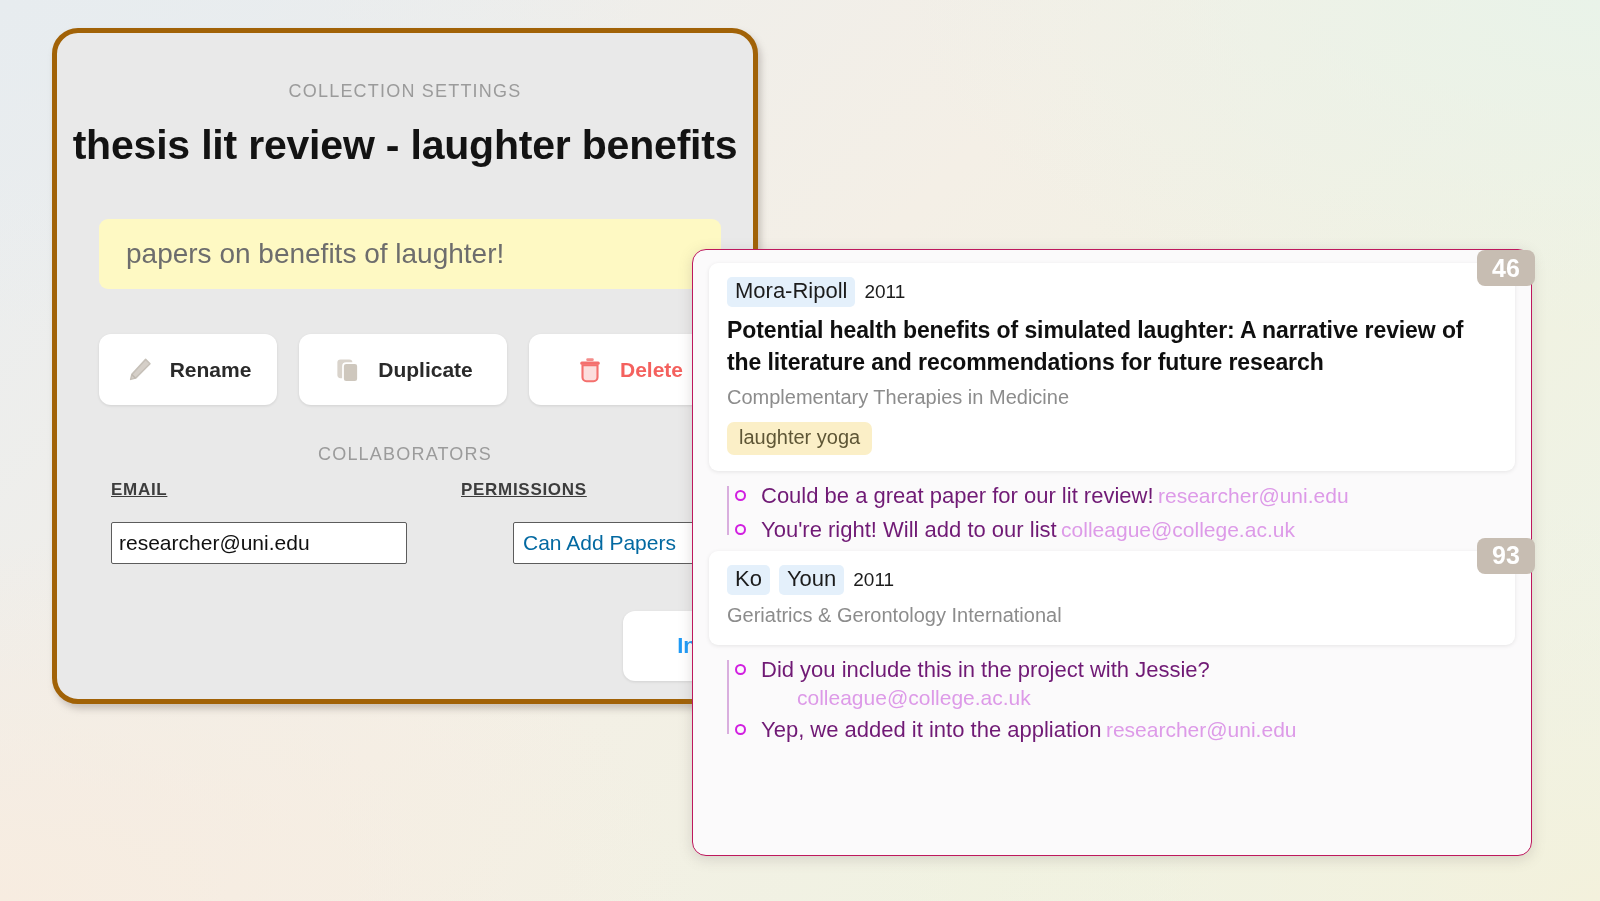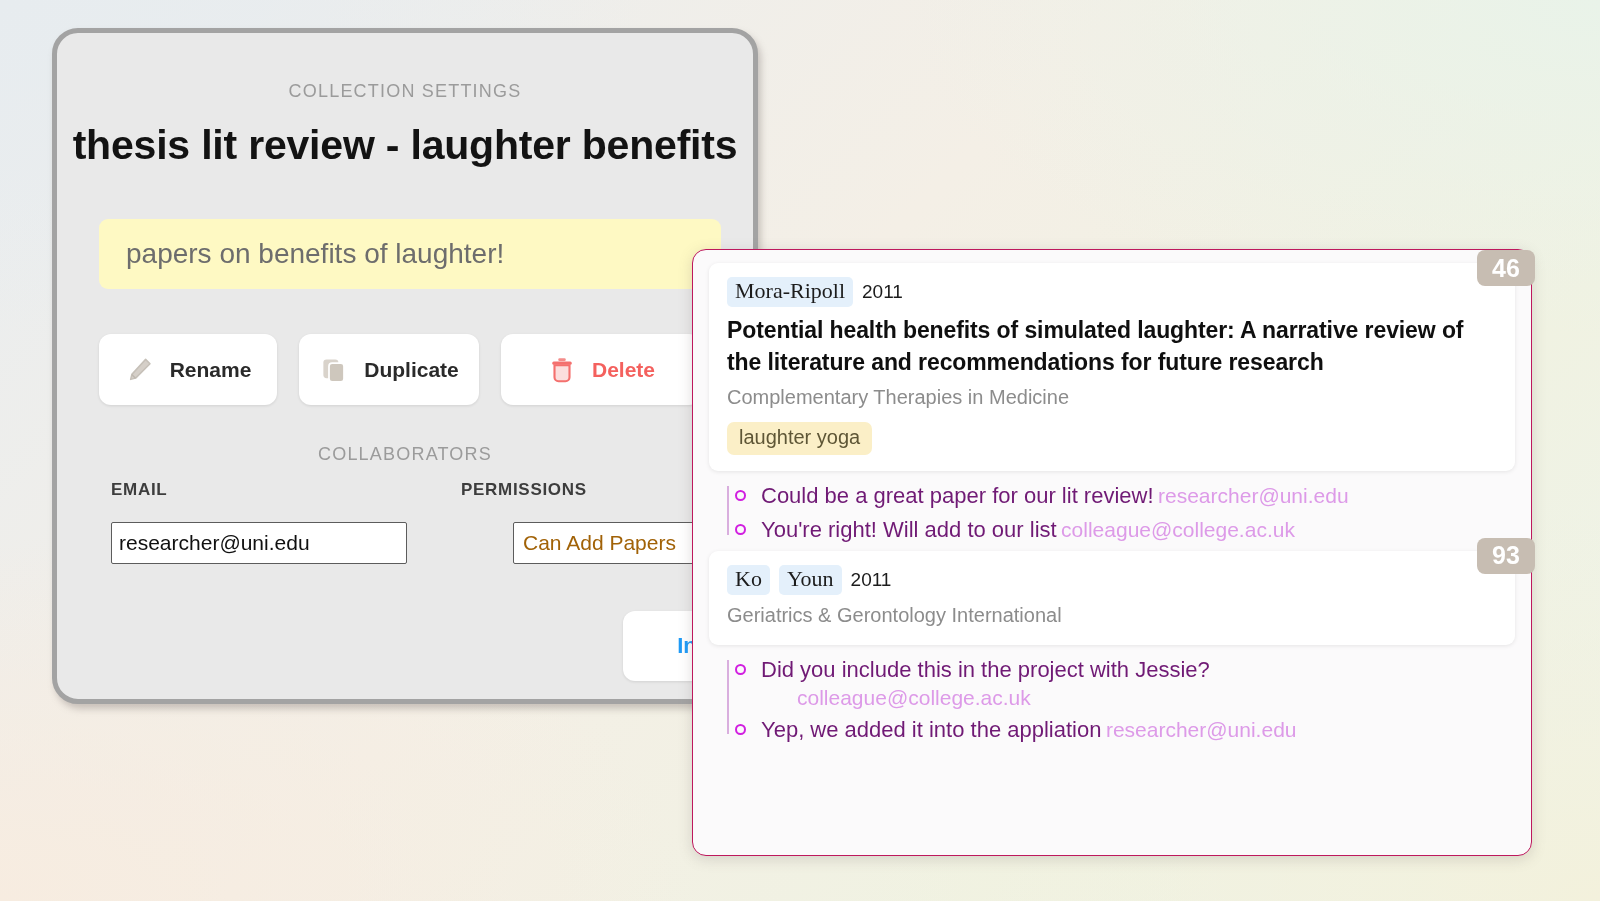--- a/index.html
+++ b/index.html
@@ -14,21 +14,21 @@
       radial-gradient(ellipse 75% 70% at 100% 100%, #f3f1dc 0%, rgba(243,241,220,0) 62%),
       radial-gradient(ellipse 70% 65% at 0% 100%,   #f7ece0 0%, rgba(247,236,224,0) 62%),
       radial-gradient(ellipse 65% 60% at 0% 0%,     #e7ecef 0%, rgba(231,236,239,0) 62%),
       linear-gradient(135deg, #e9edf0 0%, #f4efe6 45%, #f0f2e2 75%, #eef3ea 100%);
   }
 
   
   #settings-panel {
     position:absolute; left:52px; top:28px; width:706px; height:676px;
     background:#e9e9e9;
-    border:5px solid #a3a3a3;
+    border:5px solid #a16207;
     border-radius:26px;
     box-shadow: 3px 5px 7px rgba(120,110,105,.35);
   }
   #settings-eyebrow {
     text-align:center; margin-top:48px;
     font-size:18px; letter-spacing:1.2px; color:#9b9b9b; font-weight:400;
   }
   #collection-title {
     text-align:center; margin-top:20px;
     font-size:41px; font-weight:bold; color:#131313;
@@ -43,47 +43,47 @@
 
   #action-row { position:absolute; left:42px; top:301px; display:flex; gap:22px; }
   .action-btn {
     height:71px; background:#ffffff; border-radius:12px;
     display:flex; align-items:center; justify-content:center; gap:15px;
     box-shadow:0 1px 3px rgba(0,0,0,.10);
     font-size:21px; font-weight:bold; color:#2a2a2a;
     padding:0 22px;
   }
   #btn-rename { width:178px; }
-  #btn-duplicate { width:180px; }
+  #btn-duplicate { width:208px; }
   #btn-delete { width:200px; color:#f4615e; }
   .btn-icon { width:30px; height:30px; flex:0 0 auto; }
 
   #collaborators-eyebrow {
     position:absolute; left:0; right:0; top:411px; text-align:center;
     font-size:18px; letter-spacing:1.2px; color:#9b9b9b;
   }
   #field-labels { position:absolute; left:54px; top:447px; width:620px; }
   .field-label {
     position:absolute; font-size:17px; font-weight:bold;
-    letter-spacing:.7px; color:#3d3d3d;
+    letter-spacing:.7px; color:#3d3d3d;text-decoration:underline;
   }
   #label-email { left:0; }
   #label-permissions { left:350px; }
 
   #email-input {
     position:absolute; left:54px; top:489px; width:296px; height:42px;
     border:1px solid #5c5c5c; background:#ffffff; border-radius:2px;
     font-family:"Liberation Sans", sans-serif; font-size:21px; color:#101010;
     padding:0 7px;
   }
   #permissions-select {
     position:absolute; left:456px; top:489px; width:218px; height:42px;
     border:1px solid #5c5c5c; background:#ffffff; border-radius:2px;
     display:flex; align-items:center; justify-content:space-between;
-    padding:0 8px 0 9px; font-size:21px; color:#a16207;
+    padding:0 8px 0 9px; font-size:21px; color:#0369a1;
   }
   #invite-button {
     position:absolute; left:566px; top:578px; width:188px; height:70px;
     background:#ffffff; border-radius:12px;
     display:flex; align-items:center; justify-content:center; gap:13px;
     box-shadow:0 1px 3px rgba(0,0,0,.10);
     font-size:22px; font-weight:bold; color:#1f9bf7;
   }
 
   
@@ -99,21 +99,21 @@
     position:relative; background:#ffffff;
     border-radius:9px; margin:0 16px;
     padding:14px 18px 16px 18px;
     box-shadow:0 1px 4px rgba(0,0,0,.09);
   }
   #paper-block-1 .paper-card { margin-top:13px; }
   #paper-block-2 .paper-card { margin-top:6px; }
   .meta-row { display:flex; align-items:center; gap:9px; margin-bottom:7px; }
   .author-chip {
     background:#e4f0fb; color:#1c1c1c; font-size:22px;
-    padding:2px 8px 4px 8px; border-radius:5px; line-height:1.1;font-family:Liberation Serif, serif;
+    padding:2px 8px 4px 8px; border-radius:5px; line-height:1.1;
   }
   .year { font-size:19px; color:#1c1c1c; }
   .paper-title {
     font-size:23px; font-weight:bold; color:#0f0f0f;
     line-height:1.40; margin-bottom:5px; letter-spacing:-.1px;
   }
   .journal { font-size:20px; color:#8c8c8c; line-height:1.35; }
   .tag-row { margin-top:11px; }
   .tag {
     display:inline-block; background:#fbefc7; color:#5e5636;

